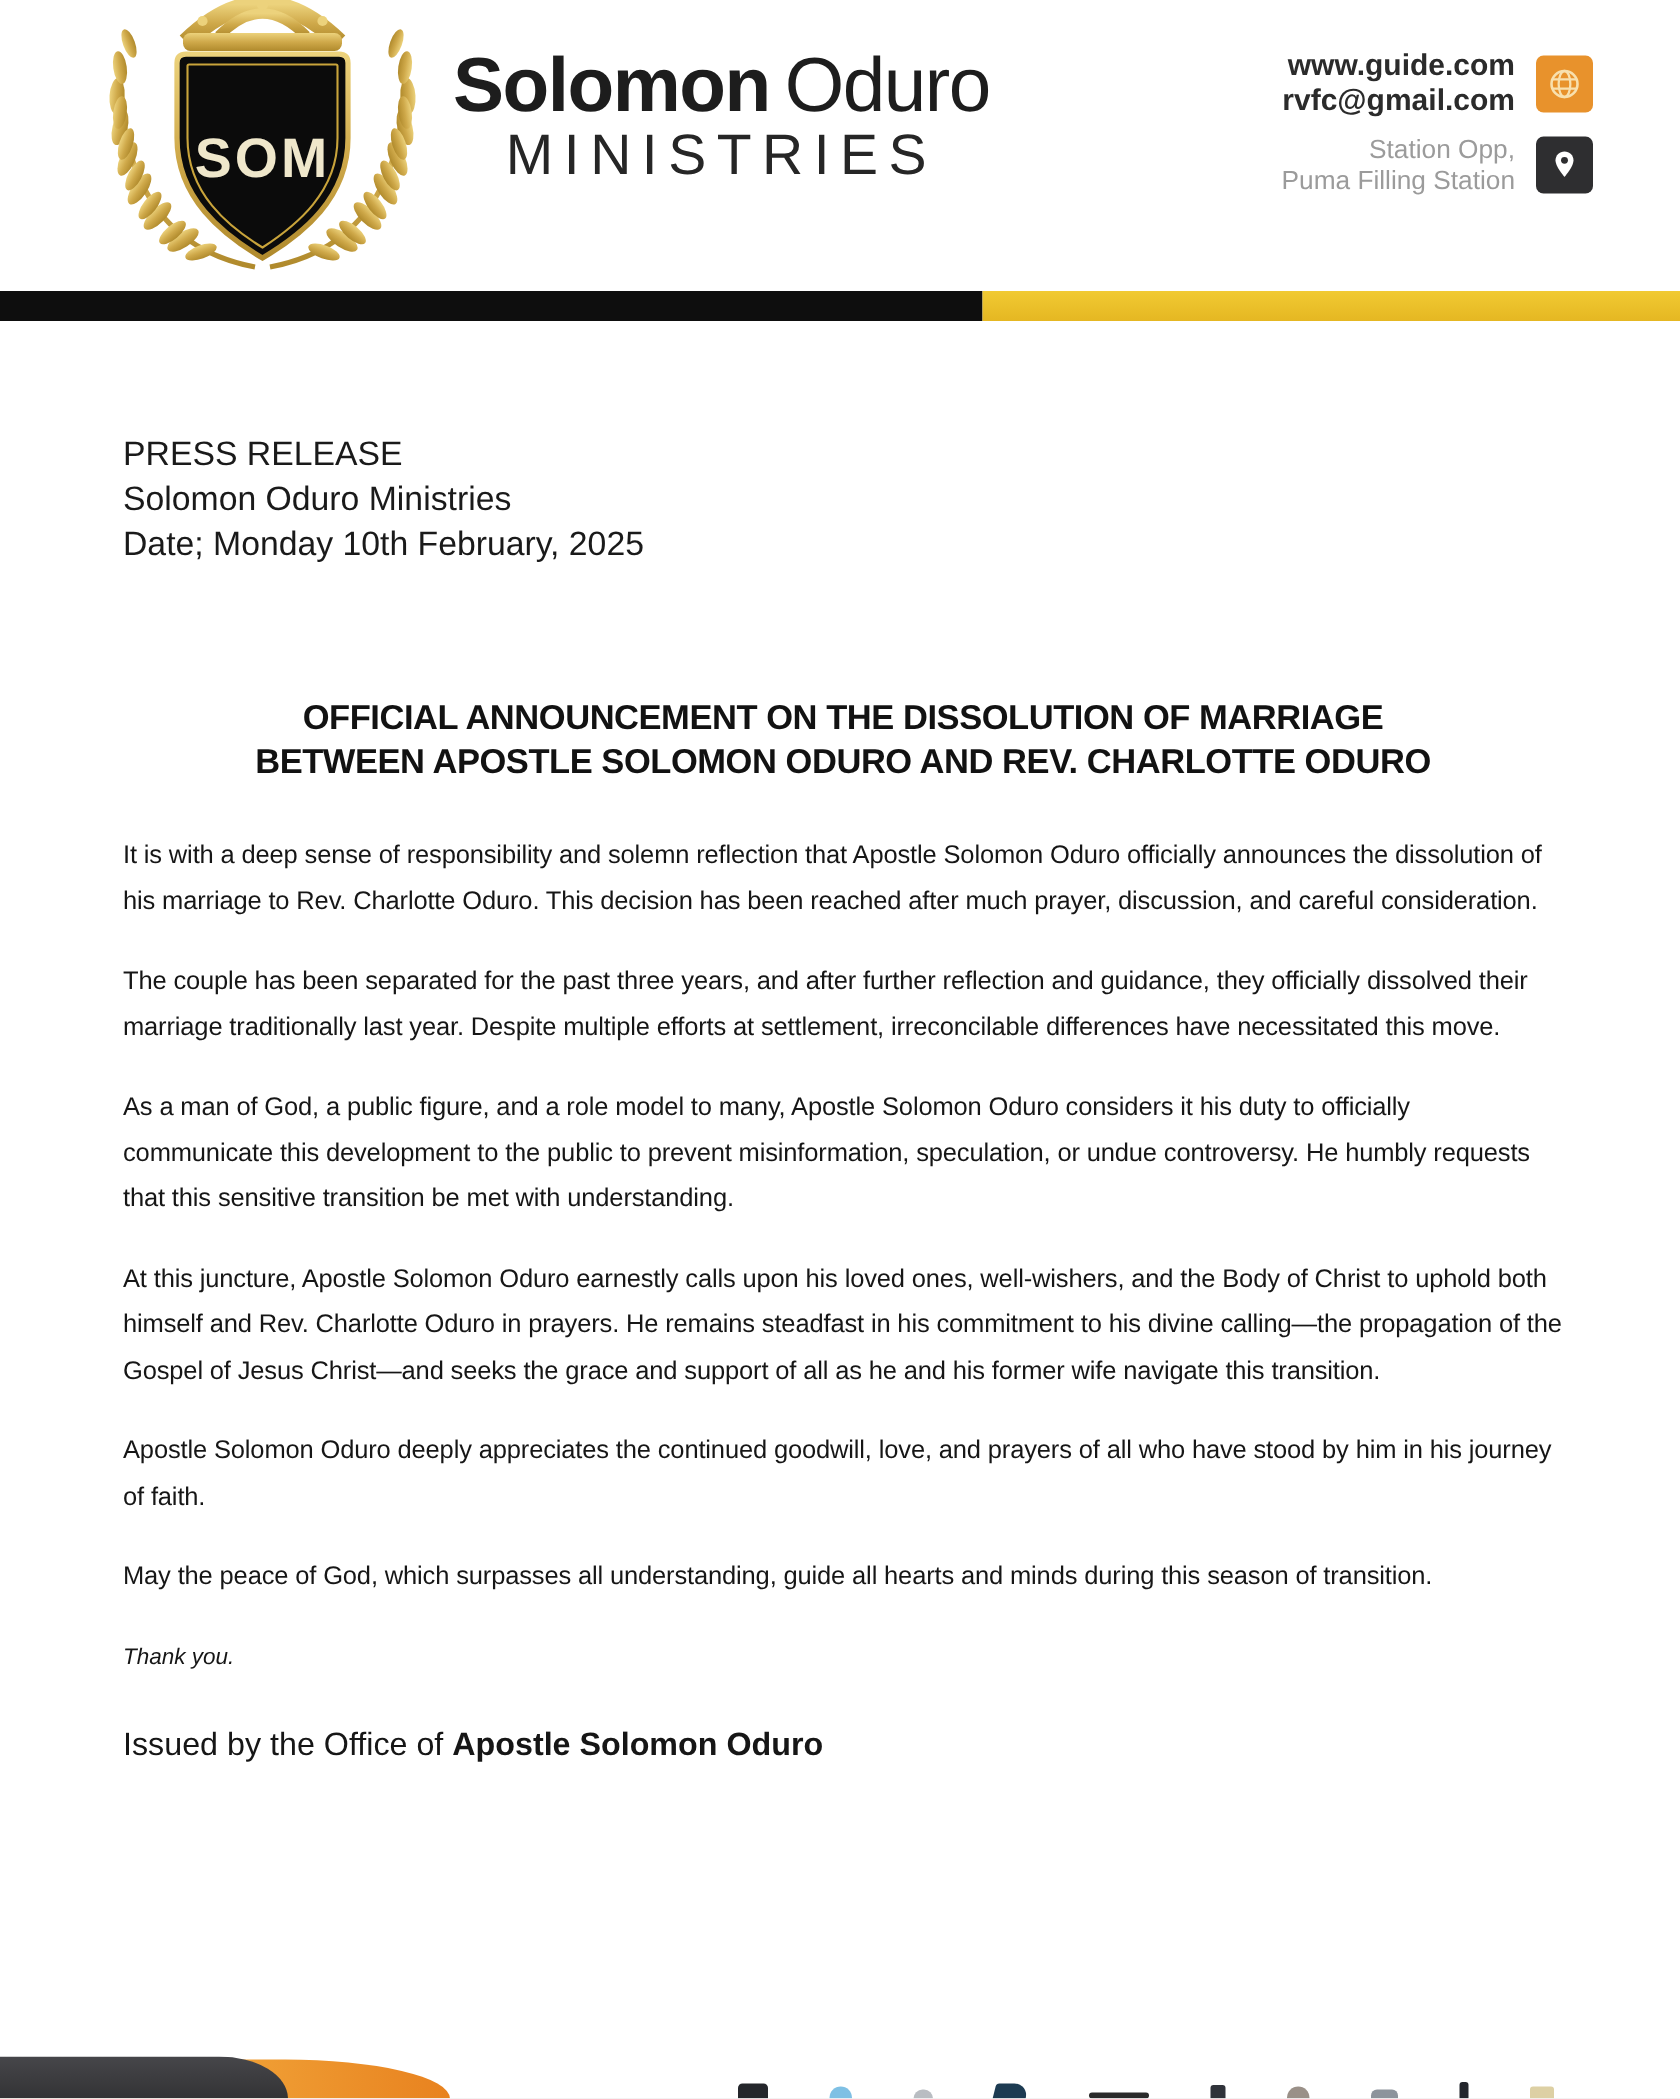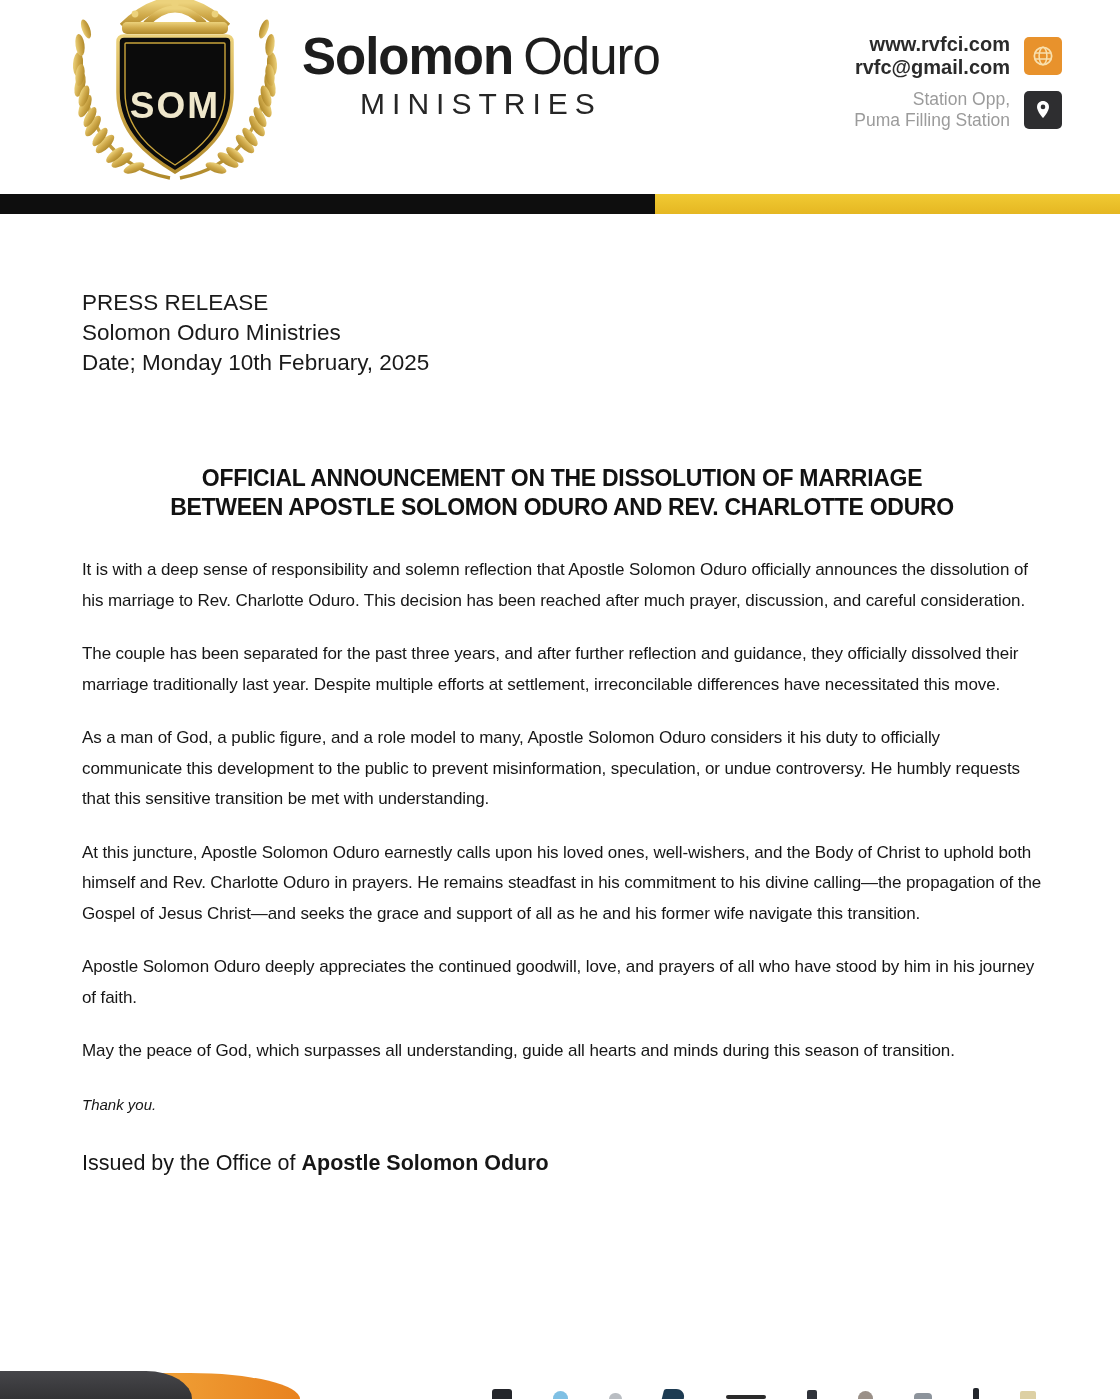--- a/index.html
+++ b/index.html
@@ -7,21 +7,21 @@
     position:relative;width:1120px;height:1399px;margin:0 auto;
     background:#ffffff;overflow:hidden;
     font-family:"Liberation Sans",sans-serif;color:#161616;
   }
   
   .logo-svg{position:absolute;left:60px;top:0;}
   .brand{position:absolute;left:302px;top:30px;text-align:center;}
   .brand-line{font-size:51px;line-height:54px;color:#1d1d1d;letter-spacing:-1px;white-space:nowrap;}
   .brand-primary{font-weight:700;}
   .brand-secondary{font-weight:400;margin-left:10px;}
-  .brand-subtitle{font-size:30px;line-height:34px;font-weight:400;color:#262626;letter-spacing:7px;margin-top:3px;}
+  .brand-subtitle{font-size:38px;line-height:34px;font-weight:400;color:#262626;letter-spacing:7px;margin-top:3px;}
   .contact{position:absolute;right:58px;top:33px;display:flex;flex-direction:column;gap:10px;}
   .contact-row{display:flex;align-items:center;justify-content:flex-end;gap:14px;}
   .contact-text{text-align:right;}
   .contact-strong{font-size:20px;font-weight:700;color:#2b2b2b;line-height:23px;}
   .contact-muted{font-size:17.5px;color:#9b9b9b;line-height:21px;}
   .icon-sq{width:38px;height:38px;border-radius:5px;display:flex;align-items:center;justify-content:center;flex:0 0 auto;}
   .icon-sq.web{background:#e8922c;}
   .icon-sq.loc{background:#2e2e30;}
   
   .divider{position:absolute;left:0;top:194px;width:1120px;height:20px;display:flex;}
@@ -110,21 +110,21 @@
     <div class="brand">
       <div class="brand-line">
         <span class="brand-primary">Solomon</span><span class="brand-secondary">Oduro</span>
       </div>
       <div class="brand-subtitle">MINISTRIES</div>
     </div>
 
     <div class="contact">
       <div class="contact-row">
         <div class="contact-text">
-          <div class="contact-strong">www.rvfci.com</div>
+          <div class="contact-strong">www.guide.com</div>
           <div class="contact-strong">rvfc@gmail.com</div>
         </div>
         <div class="icon-sq web">
           <svg width="26" height="26" viewBox="0 0 24 24" aria-hidden="true">
             <circle cx="12" cy="12" r="8" fill="none" stroke="#f8e0ae" stroke-width="1.6"></circle>
             <ellipse cx="12" cy="12" rx="3.6" ry="8" fill="none" stroke="#f8e0ae" stroke-width="1.4"></ellipse>
             <path d="M4.6 9.2 H19.4 M4.6 14.8 H19.4" fill="none" stroke="#f8e0ae" stroke-width="1.4"></path>
           </svg>
         </div>
       </div>

